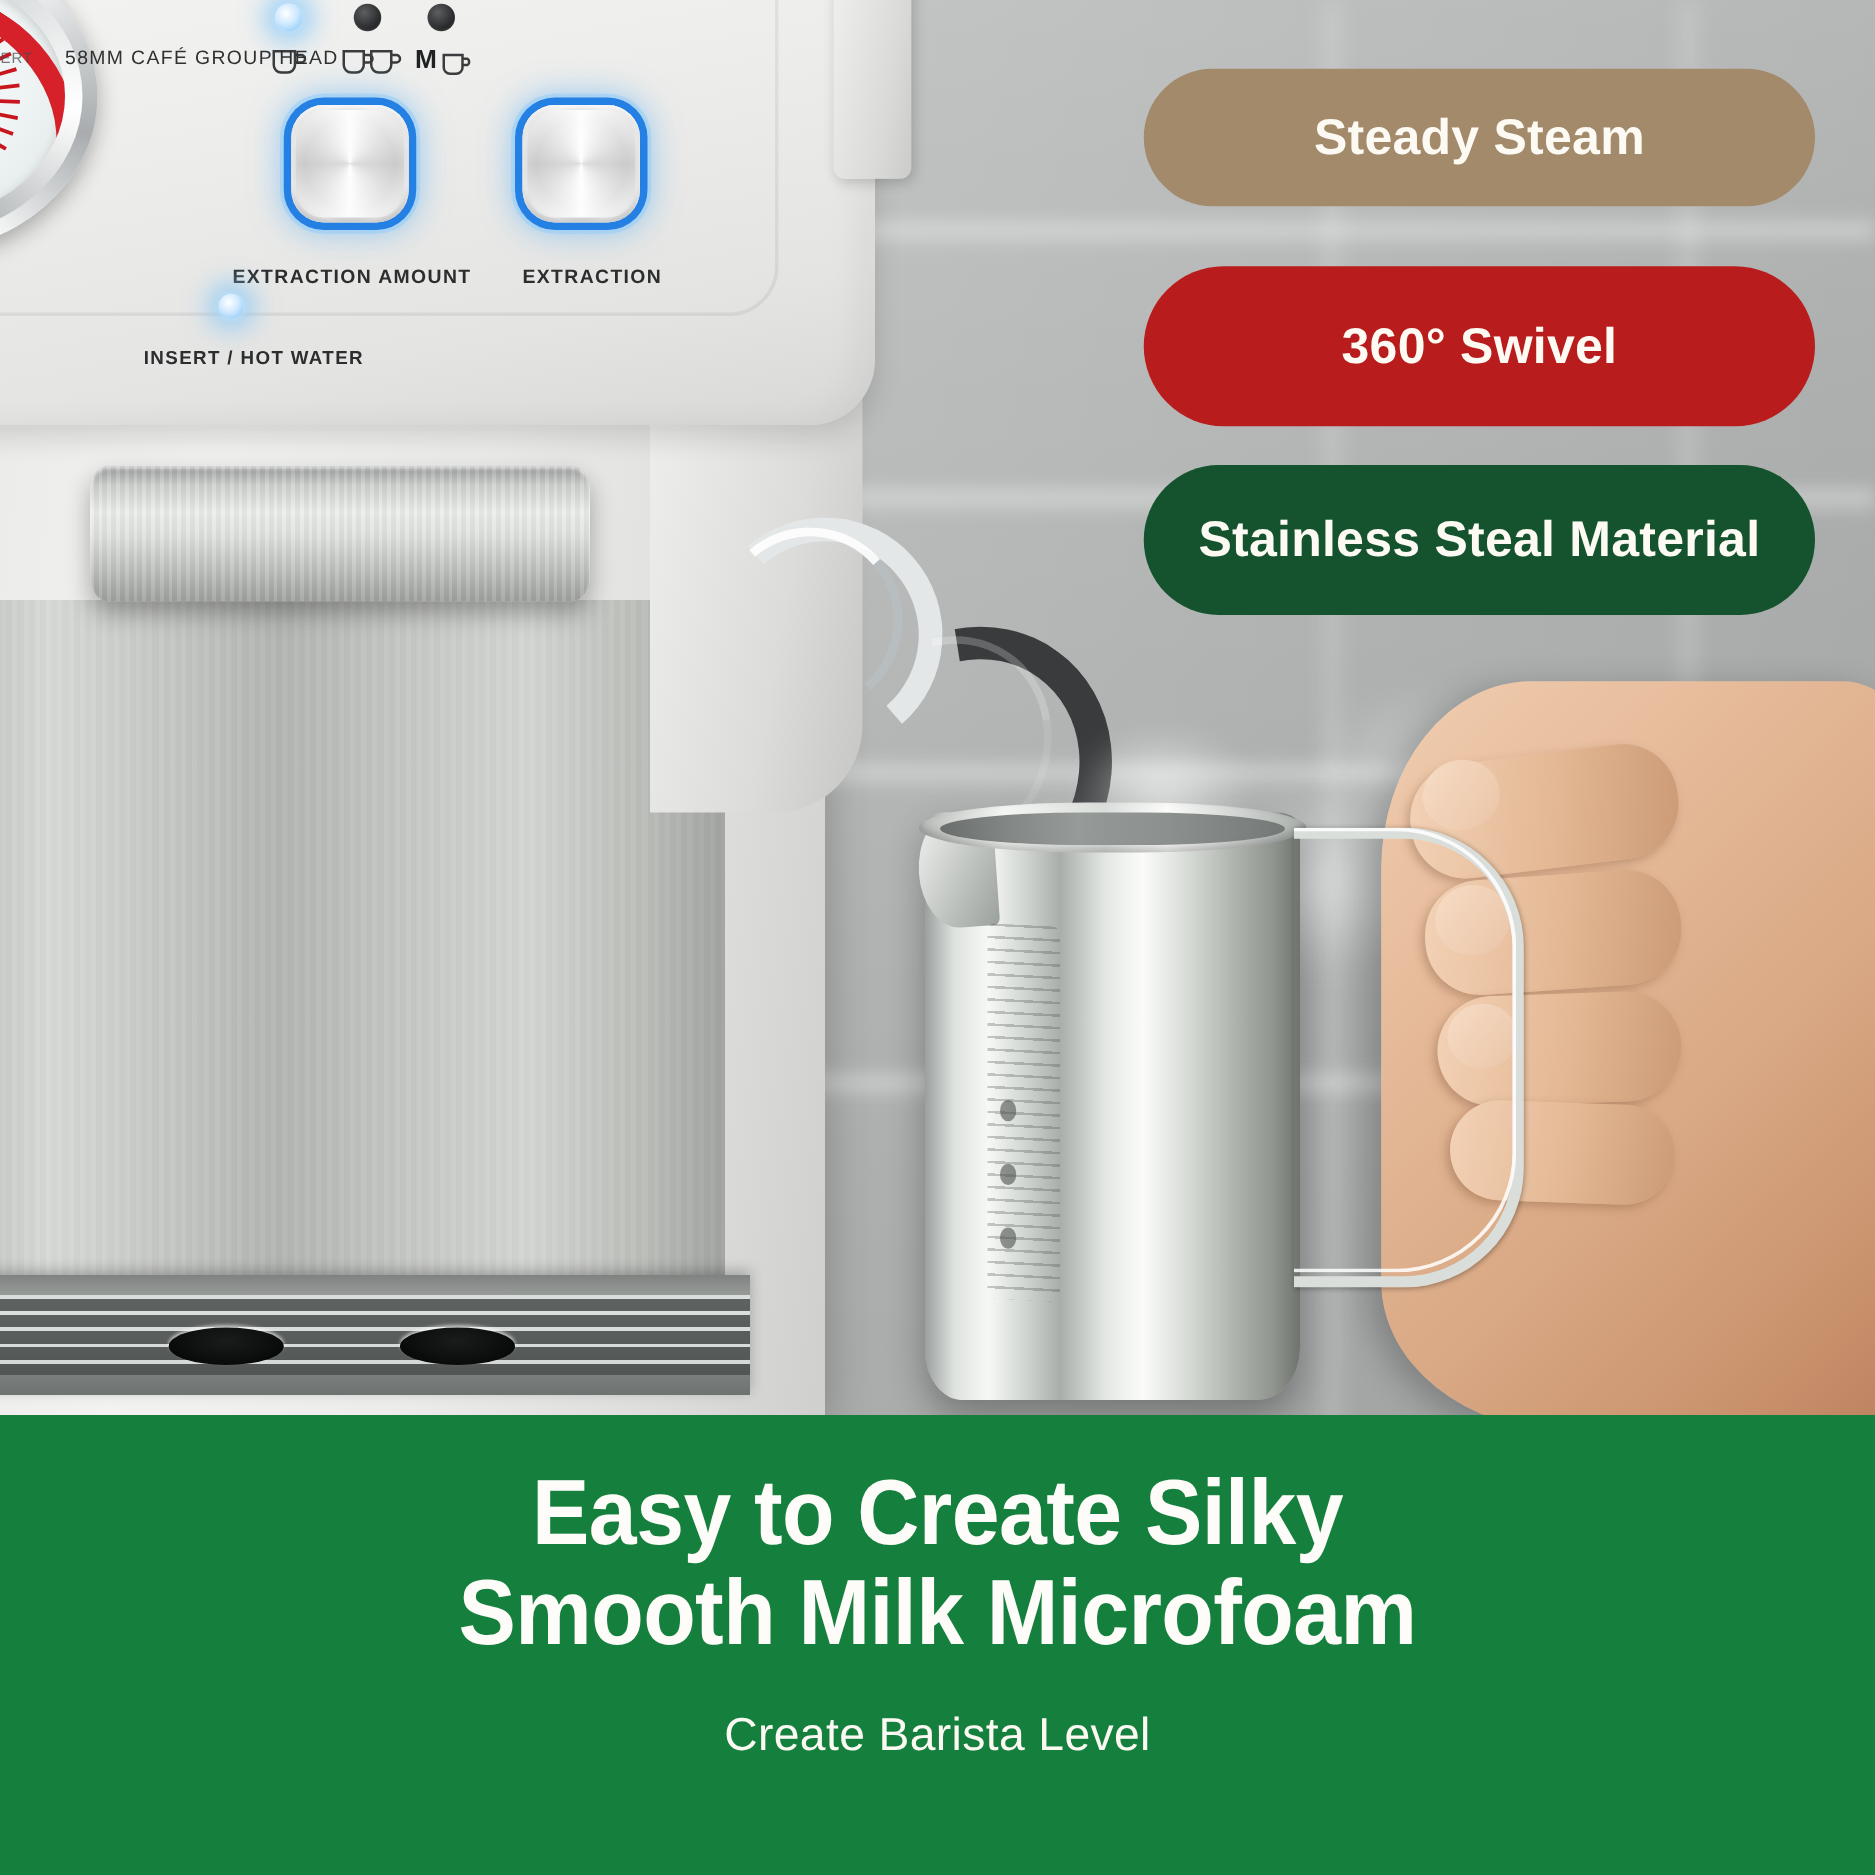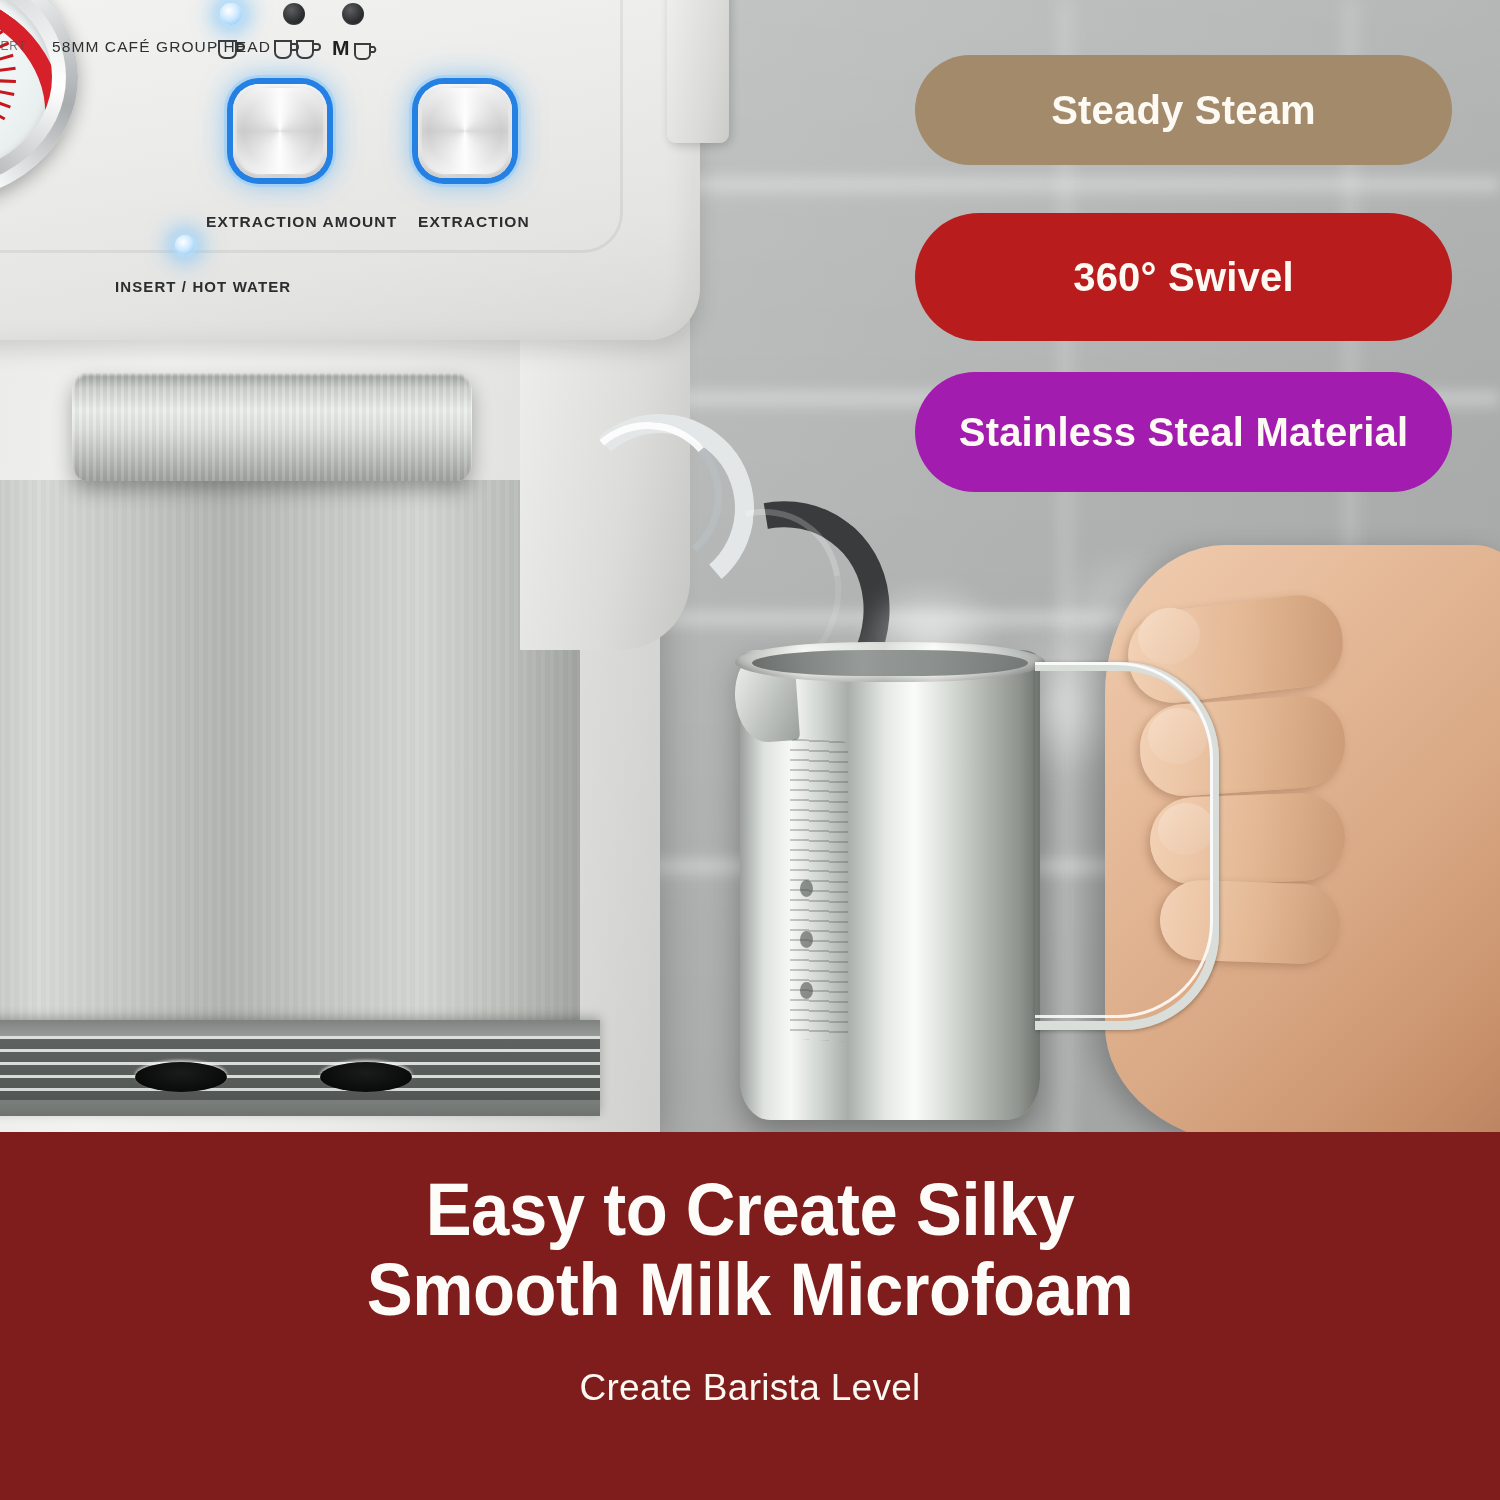--- a/index.html
+++ b/index.html
@@ -402,21 +402,21 @@
       </svg>
       <div class="cupicon" style="left:432px;top:126px;font-size:21px;font-weight:700;color:#1f2122">M</div>
       <svg class="cup-svg" style="left:452px;top:131px" width="32" height="22">
         <path d="M3 3 h15 v10 a5 5 0 0 1 -5 5 h-5 a5 5 0 0 1 -5 -5 z" fill="none" stroke="#3a3c3d" stroke-width="2"></path>
         <path d="M18 6 h4 a3 3 0 0 1 0 5 h-4" fill="none" stroke="#3a3c3d" stroke-width="2"></path>
       </svg>
 
       <div class="btn-sq" style="left:333px;top:174px"></div>
       <div class="btn-sq" style="left:518px;top:174px"></div>
 
-      <div class="btn-label" style="left:306px;top:303px">EXTRACTION AMOUNT</div>
+      <div class="btn-label" style="left:286px;top:303px">EXTRACTION AMOUNT</div>
       <div class="btn-label" style="left:518px;top:303px">EXTRACTION</div>
 
       <div class="led on" style="left:275px;top:325px;width:20px;height:20px"></div>
       <div class="btn-label" style="left:215px;top:368px;font-size:15px">INSERT / HOT WATER</div>
     </div>
 
     <div class="grouphead"></div>
     <div class="gh-text">58MM CAFÉ GROUP HEAD</div>
     <div class="gh-text-sm">INSERT</div>
 
@@ -461,25 +461,25 @@
   </div>
   <div class="handle"></div>
   <div class="handle-hi"></div>
 
   <div class="pill" style="left: 915px; top: 55px; width: 537px; height: 110px; background: rgb(162, 138, 107); color: rgb(253, 250, 244);">
     <span>Steady Steam</span>
   </div>
   <div class="pill" style="left: 915px; top: 213px; width: 537px; height: 128px; background: #b91c1c; color: rgb(253, 250, 244);">
     <span>360° Swivel</span>
   </div>
-  <div class="pill" style="left: 915px; top: 372px; width: 537px; height: 120px; background: #a21caf; color: rgb(253, 250, 244);">
+  <div class="pill" style="left: 915px; top: 372px; width: 537px; height: 120px; background: #14532d; color: rgb(253, 250, 244);">
     <span>Stainless Steal Material</span>
   </div>
 
-  <div class="banner" style="background: #7f1d1d;">
+  <div class="banner" style="background: #15803d;">
     <div class="headline">
       <div>Easy to Create Silky</div>
       <div>Smooth Milk Microfoam</div>
     </div>
     <div class="subline">
       <div>Create Barista Level</div>
     </div>
   </div>
 
 </div>

